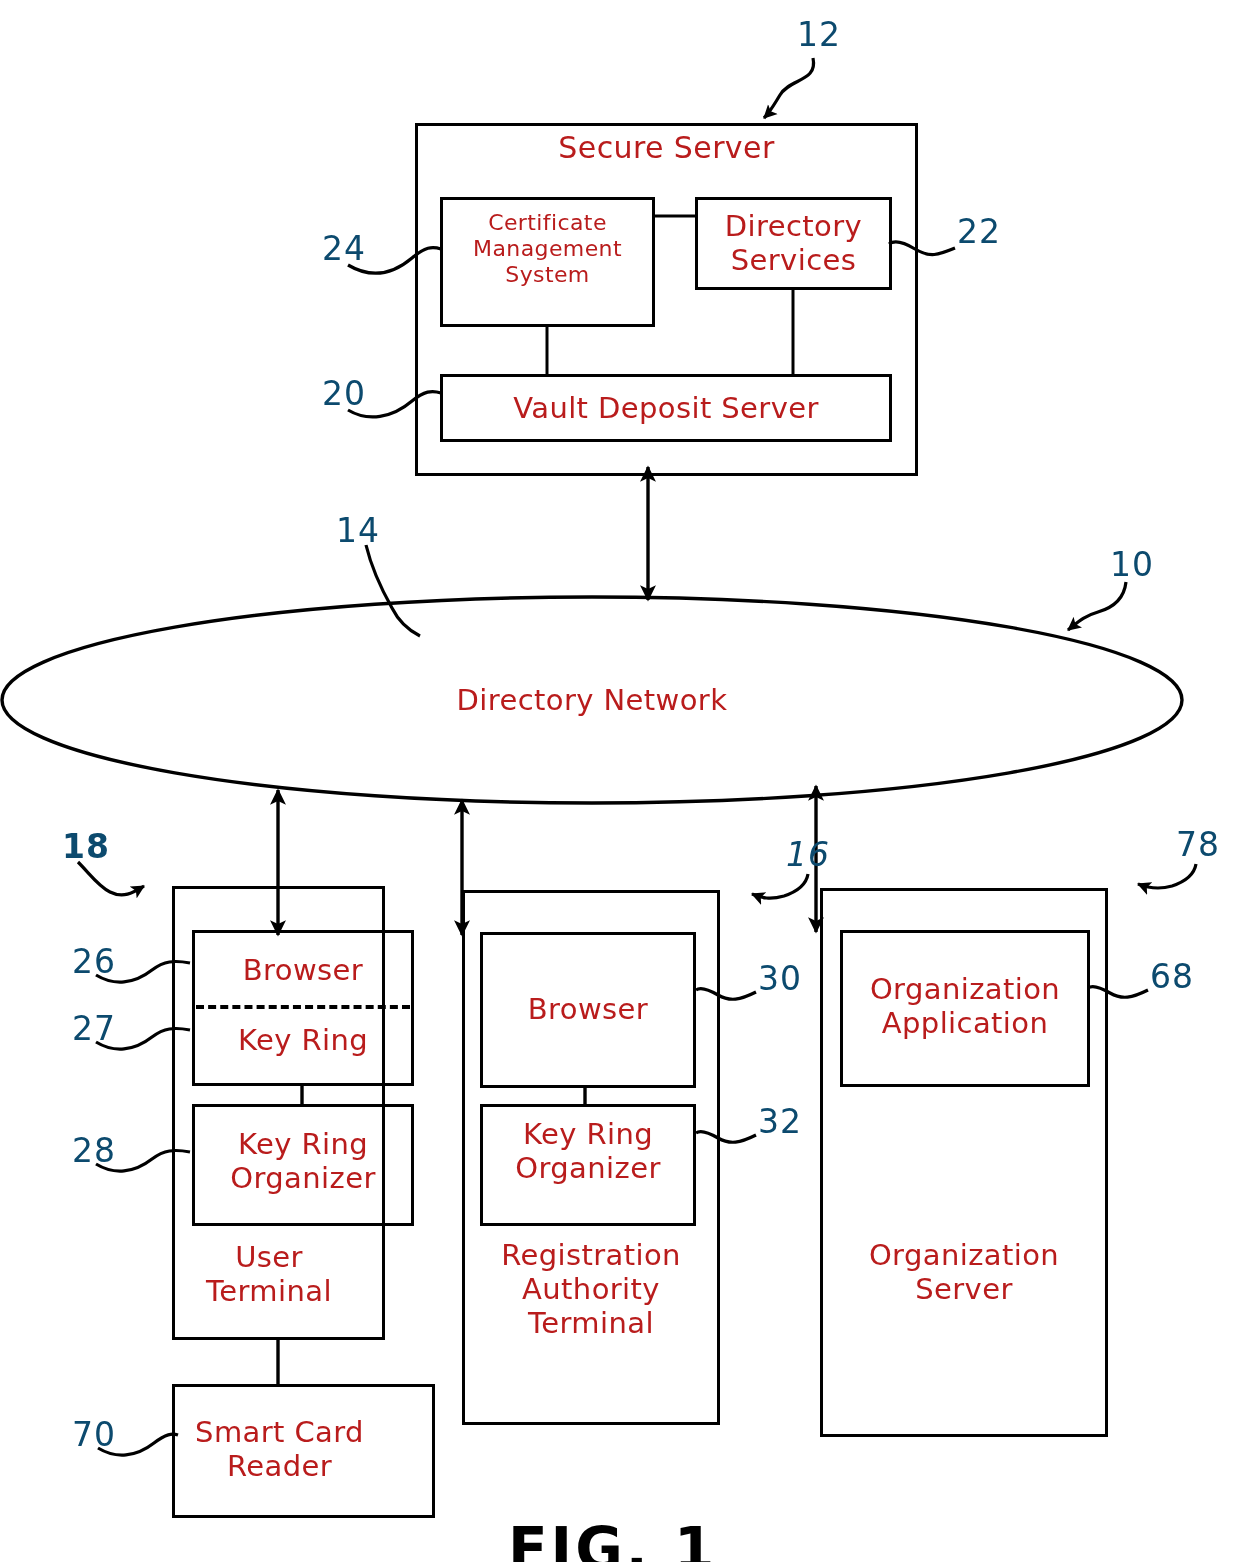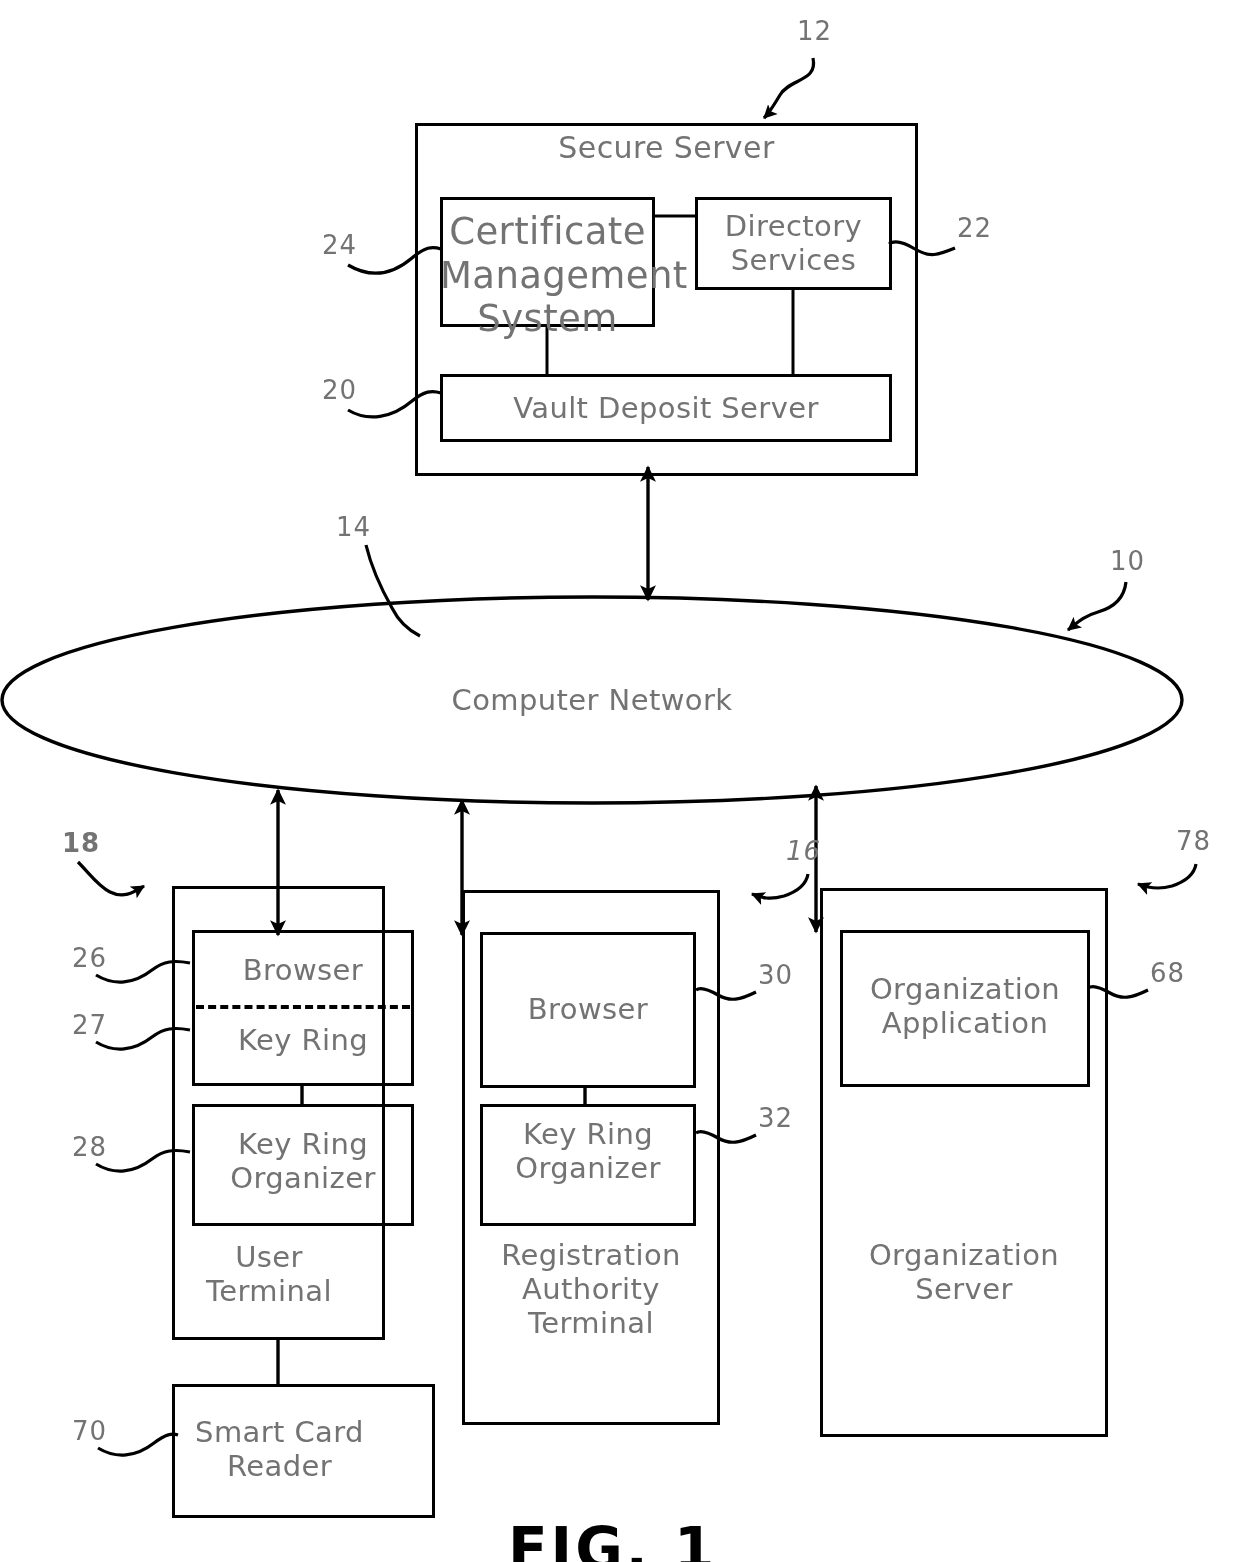--- a/index.html
+++ b/index.html
@@ -26,30 +26,30 @@
   
   .box {
     position: absolute;
     box-sizing: border-box;
     border: 3px solid #000000;
     background: transparent;
   }
   .box-label {
     position: absolute;
     box-sizing: border-box;
-    color: #737373;
+    color: #b91c1c;
     text-align: center;
     line-height: 1.18;
     white-space: pre-line;
     letter-spacing: 0.4px;
   }
   .numeral {
     position: absolute;
-    color: #737373;
-    font-size: 26px;
+    color: #0c4a6e;
+    font-size: 33px;
     letter-spacing: 1px;
     line-height: 1;
     white-space: nowrap;
   }
   .fig-caption {
     position: absolute;
     color: #000000;
     font-size: 58px;
     font-weight: bold;
     letter-spacing: 3px;
@@ -164,32 +164,32 @@
       <line x1="302" y1="1086" x2="302" y2="1104"></line>
       <line x1="278" y1="1340" x2="278" y2="1384"></line>
       <line x1="585" y1="1088" x2="585" y2="1104"></line>
     </g>
   </svg>
 
   <div class="box" style="left:415px; top:123px; width:503px; height:353px;"></div>
   <div class="box-label" style="left:415px; top:130px; width:503px; font-size:30px;">Secure Server</div>
 
   <div class="box" style="left:440px; top:197px; width:215px; height:130px;"></div>
-  <div class="box-label" style="left:440px; top:210px; width:215px; font-size:37px;">Certificate
+  <div class="box-label" style="left:440px; top:210px; width:215px; font-size:22px;">Certificate
 Management
 System</div>
 
   <div class="box" style="left:695px; top:197px; width:197px; height:93px;"></div>
   <div class="box-label" style="left:695px; top:209px; width:197px; font-size:29px;">Directory
 Services</div>
 
   <div class="box" style="left:440px; top:374px; width:452px; height:68px;"></div>
   <div class="box-label" style="left:440px; top:391px; width:452px; font-size:29px;">Vault  Deposit  Server</div>
 
-  <div class="box-label" style="left:342px; top:683px; width:500px; font-size:29px;">Computer Network</div>
+  <div class="box-label" style="left:342px; top:683px; width:500px; font-size:29px;">Directory Network</div>
 
   <div class="box" style="left:172px; top:886px; width:213px; height:454px;"></div>
 
   <div class="box" style="left:192px; top:930px; width:222px; height:156px;"></div>
   <div class="box-label" style="left:192px; top:953px; width:222px; font-size:29px;">Browser</div>
   <div class="dash-sep" style="left:196px; top:1005px; width:214px;"></div>
   <div class="box-label" style="left:192px; top:1023px; width:222px; font-size:29px;">Key  Ring</div>
 
   <div class="box" style="left:192px; top:1104px; width:222px; height:122px;"></div>
   <div class="box-label" style="left:192px; top:1127px; width:222px; font-size:29px;">Key  Ring

